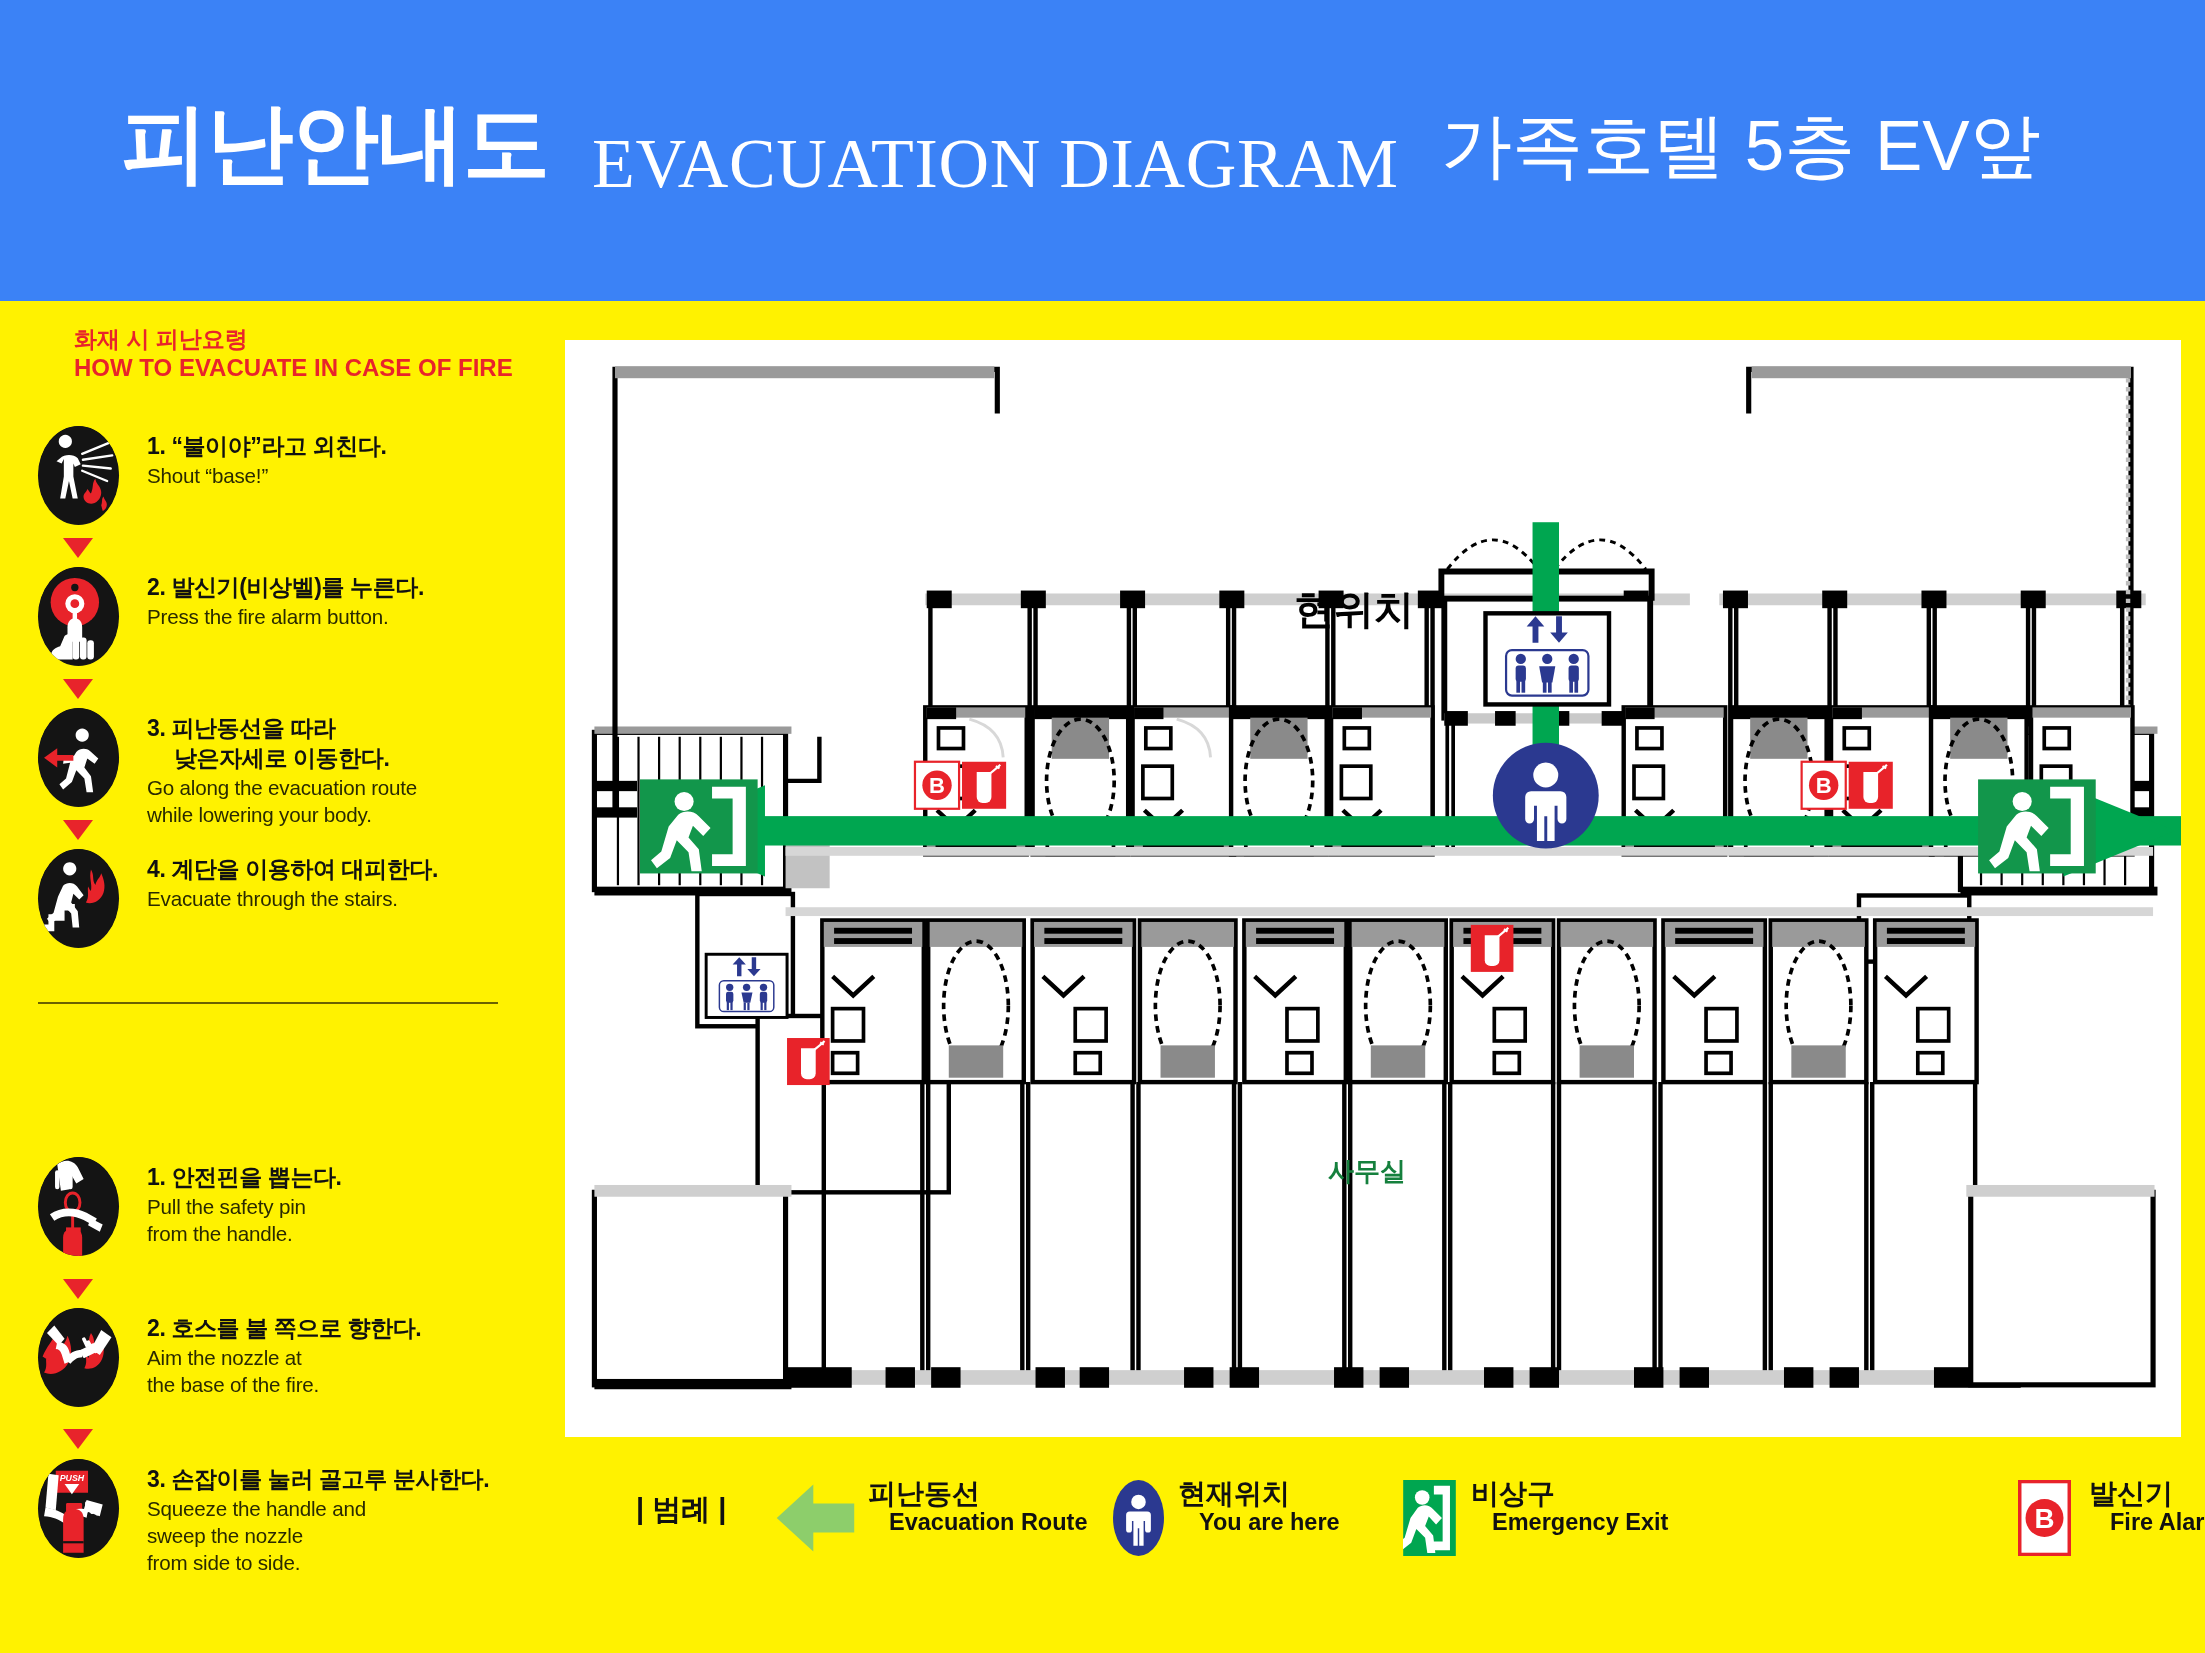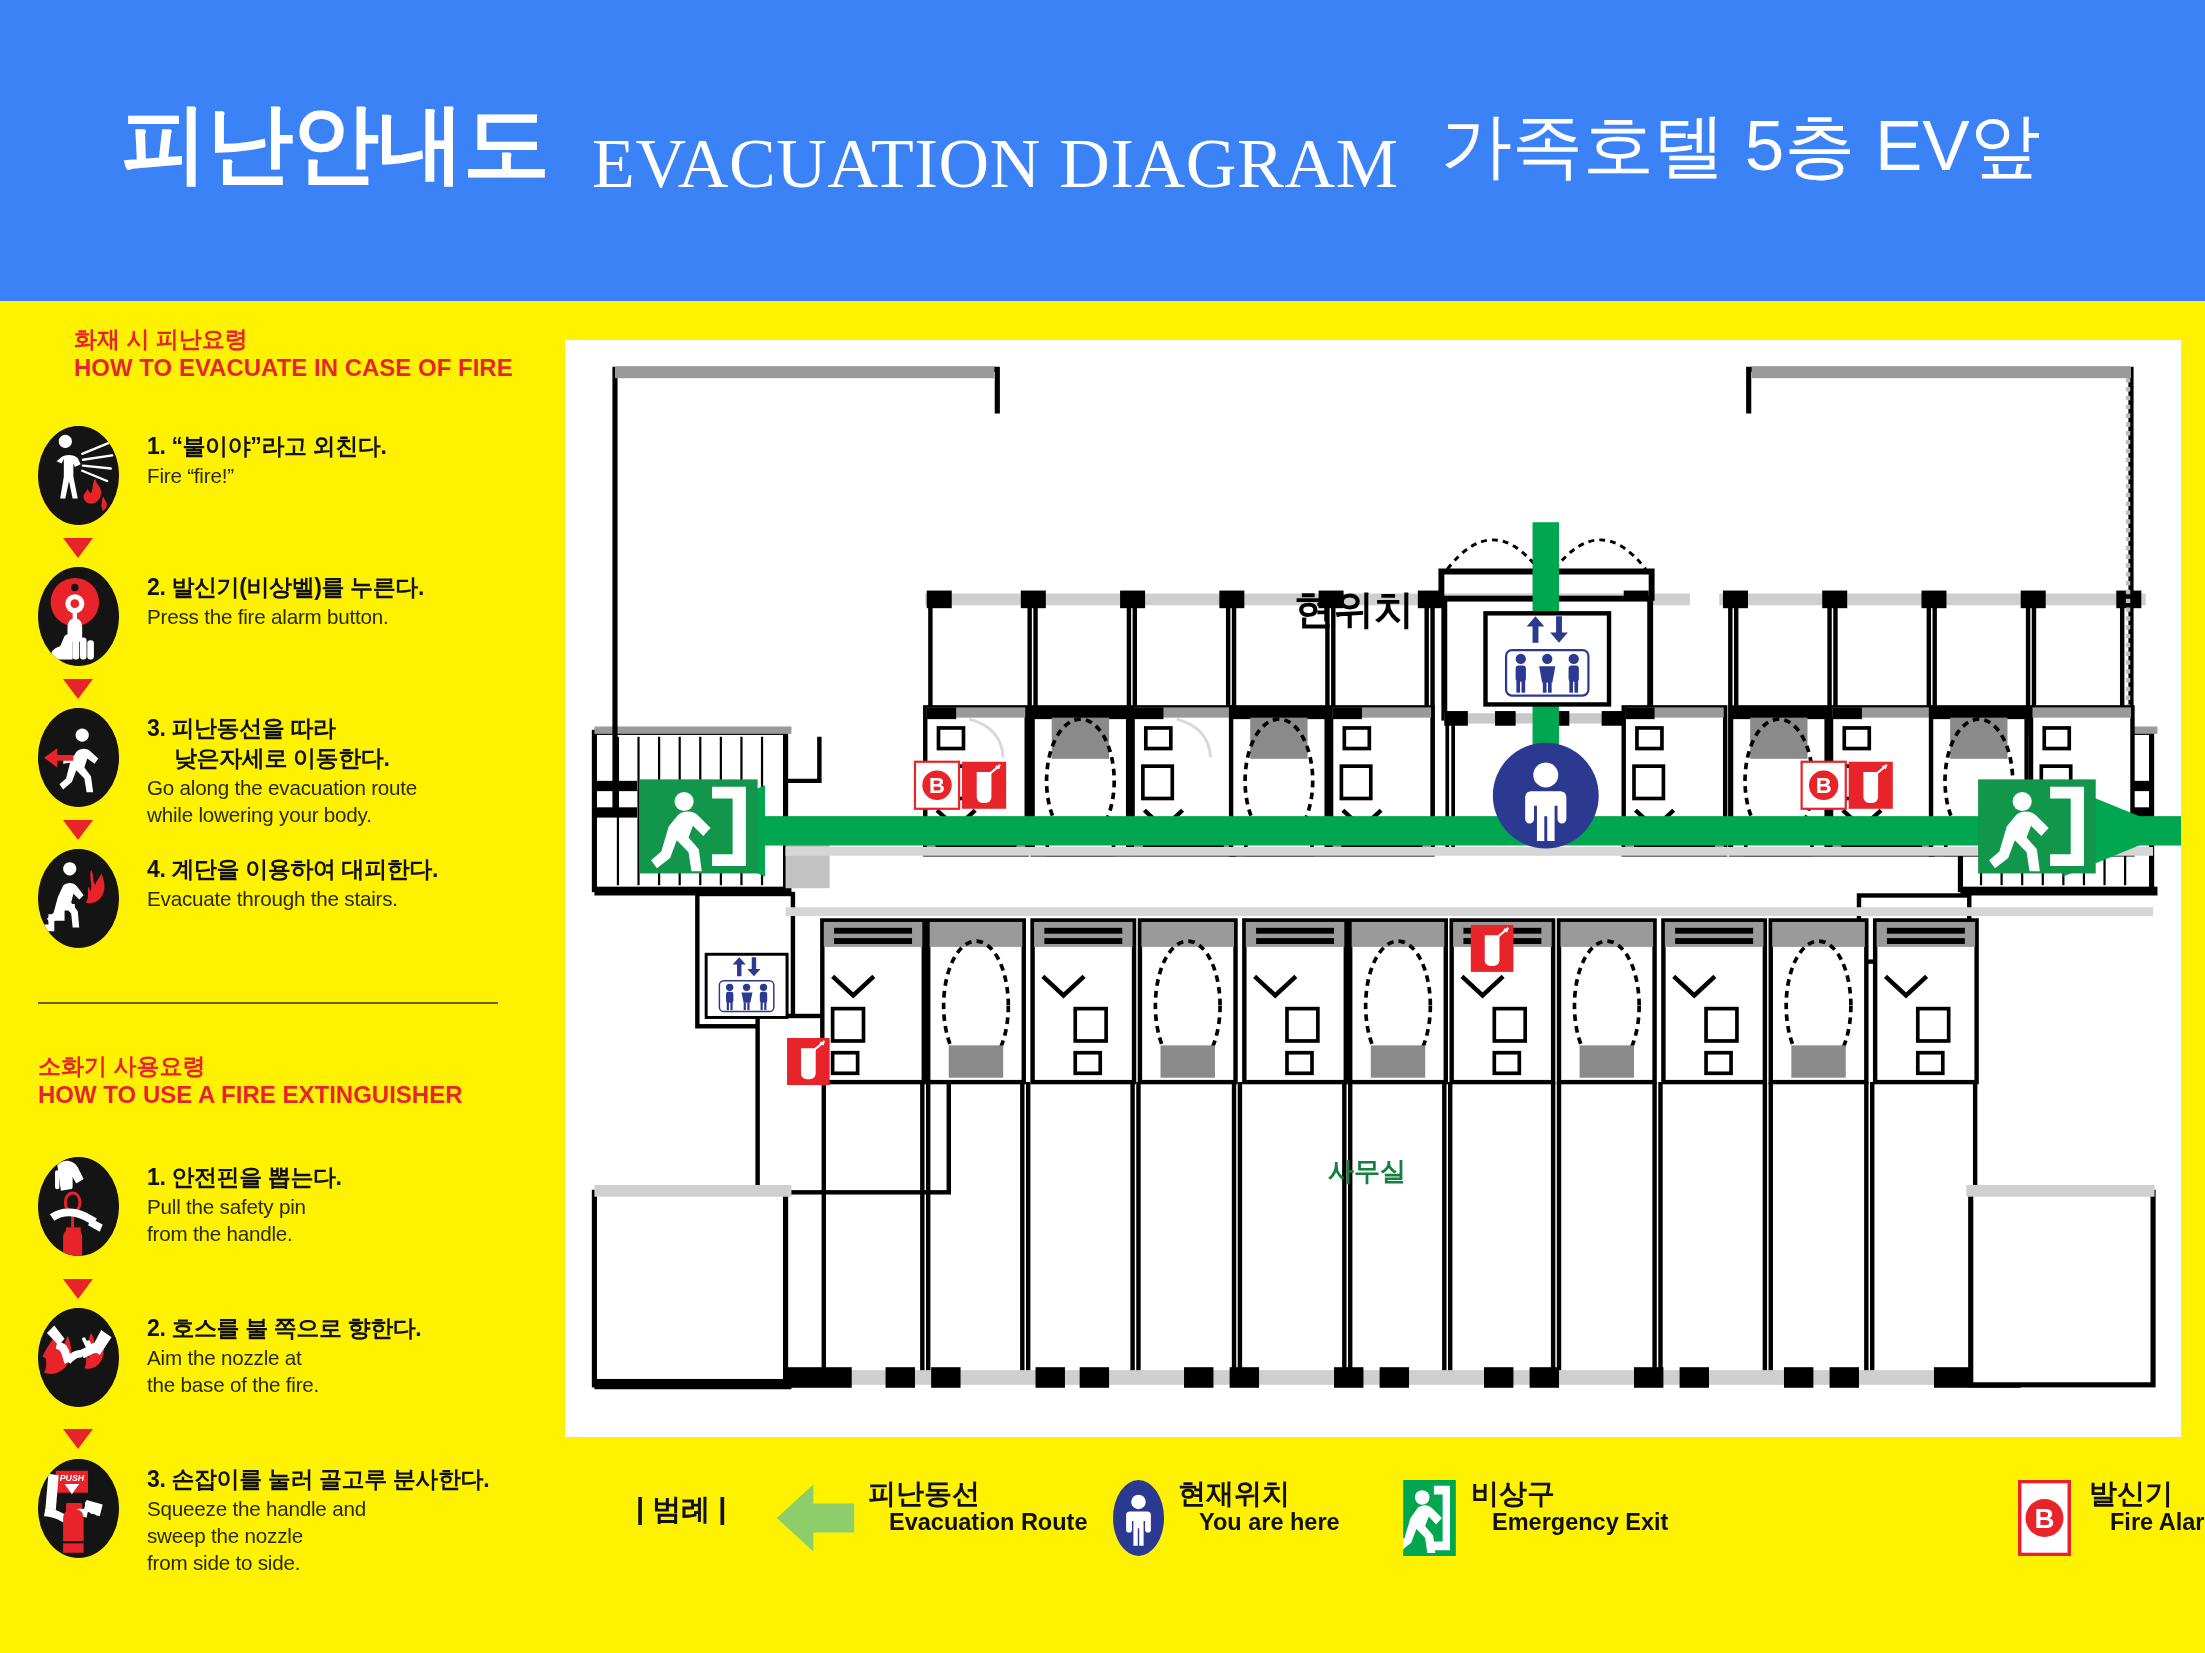--- a/index.html
+++ b/index.html
@@ -121,21 +121,21 @@
           <line x1="60" y1="61" x2="94" y2="75"></line>
         </g>
         <path d="M37 30a9 9 0 1 1 .1 0z" fill="#fff"></path>
         <path d="M30 44c6-6 18-6 24 0l4 8-8 4-2-5v18l6 30h-7l-5-24-5 24h-7l5-30V45l-3 6-7-3z" fill="#fff"></path>
         <path d="M72 92c4-9 1-14 6-20 1 7 5 8 7 14 3 7-1 16-8 19-7 3-14-1-15-7-1-6 4-7 5-12 3 3 3 5 5 6z" fill="#E8232A"></path>
         <path d="M86 108c2-5 0-8 3-12 1 4 3 5 4 8 2 5-1 10-5 12z" fill="#E8232A"></path>
       </svg>
     </div>
     <div class="txt">
       <div class="kr"><span>1.</span> <span>“불이야”라고 외친다.</span></div>
-      <div class="en">Fire “fire!”</div>
+      <div class="en">Shout “base!”</div>
     </div>
   </div>
   <div class="arrow-dn" style="left:63px;top:237px;"></div>
 
   <div class="step" style="left:38px;top:266px;">
     <div class="badge">
       <svg viewBox="0 0 110 135" width="81" height="99">
         <ellipse cx="55" cy="67" rx="55" ry="67" fill="#141414"></ellipse>
         <circle cx="50" cy="48" r="33" fill="#E8232A"></circle>
         <circle cx="50" cy="28" r="5" fill="#141414"></circle>
@@ -188,24 +188,20 @@
       </svg>
     </div>
     <div class="txt">
       <div class="kr"><span>4.</span> <span>계단을 이용하여 대피한다.</span></div>
       <div class="en">Evacuate through the stairs.</div>
     </div>
   </div>
 
   <div class="divider" style="top:701px;"></div>
 
-  <div class="sec-head" style="top:751px;">
-    <div class="kr">소화기 사용요령</div>
-    <div class="en">HOW TO USE A FIRE EXTINGUISHER</div>
-  </div>
 
   <div class="step" style="left:38px;top:856px;">
     <div class="badge">
       <svg viewBox="0 0 110 135" width="81" height="99">
         <ellipse cx="55" cy="67" rx="55" ry="67" fill="#141414"></ellipse>
         <g fill="#fff">
           <path d="M26 10c10-8 22-6 28 4l8 16-10 6-8-14-1 22-12 2z"></path>
           <rect x="23" y="18" width="6" height="26" rx="3"></rect>
           <rect x="32" y="15" width="6" height="29" rx="3"></rect>
           <rect x="41" y="17" width="6" height="27" rx="3"></rect>

